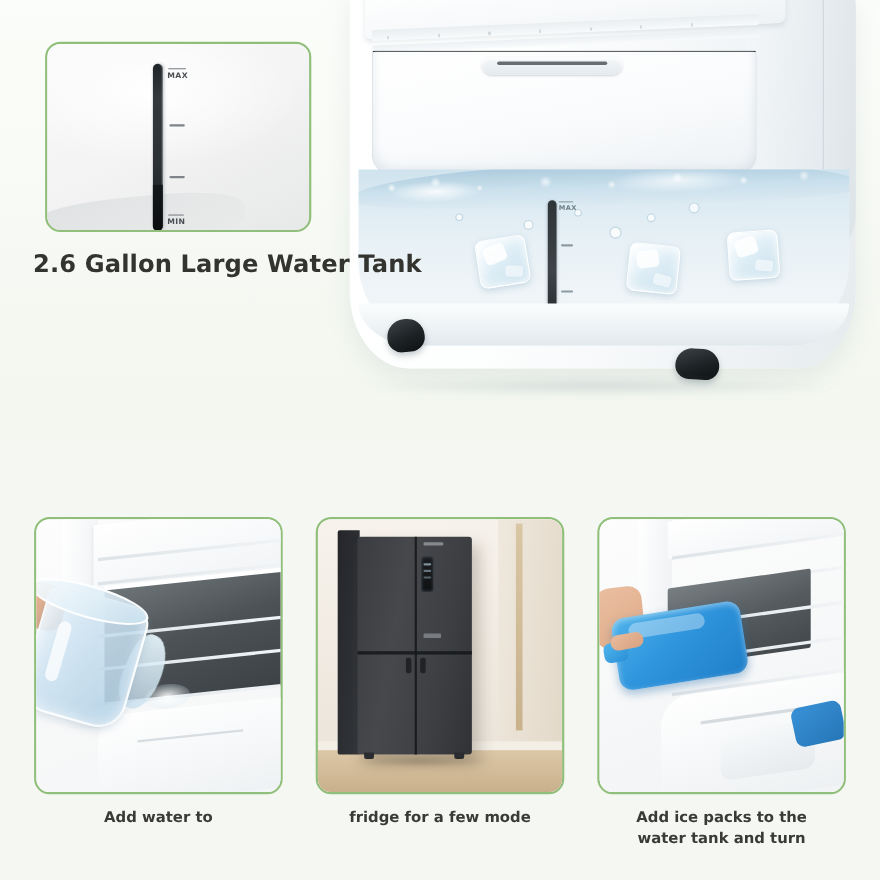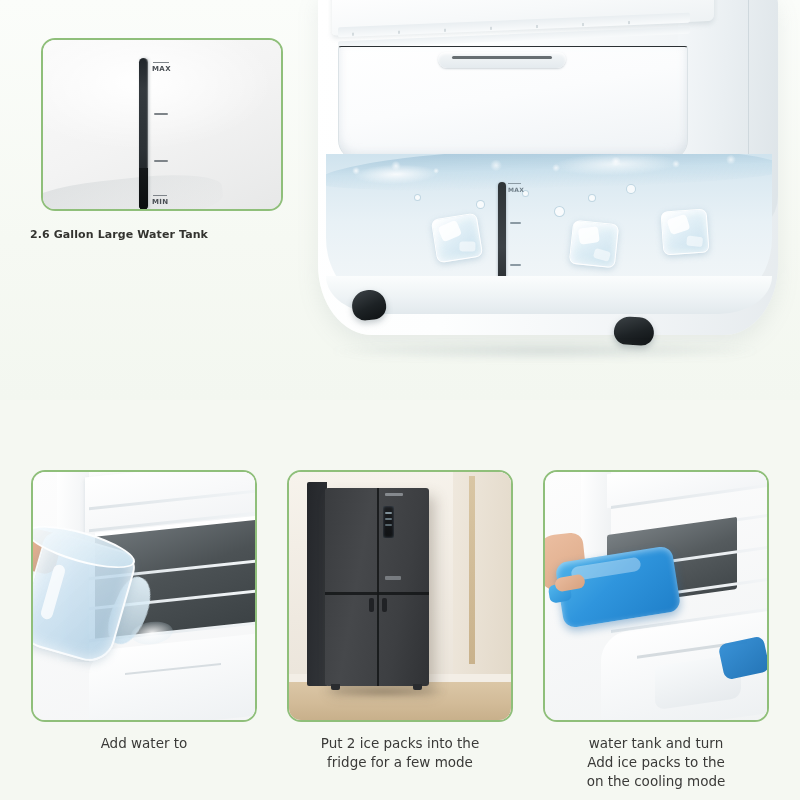--- a/index.html
+++ b/index.html
@@ -308,21 +308,21 @@
   .ig-label.min { top: 158px; }
   .ig-label.min::before {
     content:""; position:absolute; left:1px; top:-3px;
     width:14px; height:1px; background:#7e8489;
   }
 
   .inset-title {
     position: absolute;
     left: 30px; top: 228px;
     width: 400px;
-    font-size: 11px;
+    font-size: 22px;
     font-weight: 700;
     color: #33332f;
     letter-spacing: .1px;
   }
   .inset-desc {
     position: absolute;
     left: 30px; top: 255px;
     width: 290px;
     font-size: 11.5px;
     font-weight: 700;
@@ -363,21 +363,21 @@
     border: 2px solid #8fbf7a;
     border-radius: 14px;
     background: #fdfdfd;
     overflow: hidden;
     box-sizing: border-box;
   }
   .step-caption {
     margin-top: 12px;
     text-align: center;
     font-size: 13.5px;
-    font-weight: 400;
+    font-weight: 700;
     line-height: 1.42;
     color: #3a3a38;
   }
 
   
   .c1-bg { position:absolute; inset:0; background:linear-gradient(160deg,#fdfdfd,#f4f5f6); }
   .c1-unit-top {
     position:absolute; left:52px; top:-4px; width:180px; height:70px;
     background: linear-gradient(170deg,#ffffff,#f0f2f4);
     border-radius:0 0 4px 4px;
@@ -714,21 +714,20 @@
         <div class="c2-split-h"></div>
         <div class="c2-panel"></div>
         <div class="c2-logo"></div>
         <div class="c2-logo2"></div>
         <div class="c2-handle-a"></div>
         <div class="c2-handle-b"></div>
         <div class="c2-foot-l"></div>
         <div class="c2-foot-r"></div>
       </div>
       <div class="step-caption">
-        <div>Put 2 ice packs into the</div>
         <div>fridge for a few mode</div>
       </div>
     </div>
 
     <div class="step s3">
       <div class="step-card">
         <div class="c3-bg"></div>
         <div class="c3-unit-side"></div>
         <div class="c3-panel-top"></div>
         <div class="c3-slat a"></div>
@@ -741,20 +740,19 @@
         <div class="c3-drawer-lip"></div>
         <div class="c3-tray"></div>
         <div class="c3-icepack2"></div>
         <div class="c3-hand"></div>
         <div class="c3-icepack"></div>
         <div class="c3-icepack-hl"></div>
         <div class="c3-icepack-nub"></div>
         <div class="c3-finger"></div>
       </div>
       <div class="step-caption">
+        <div>Add ice packs to the</div>
         <div>water tank and turn</div>
-        <div>Add ice packs to the</div>
-        <div>on the cooling mode</div>
       </div>
     </div>
 
   </div>
 </div>
 
 </body></html>

